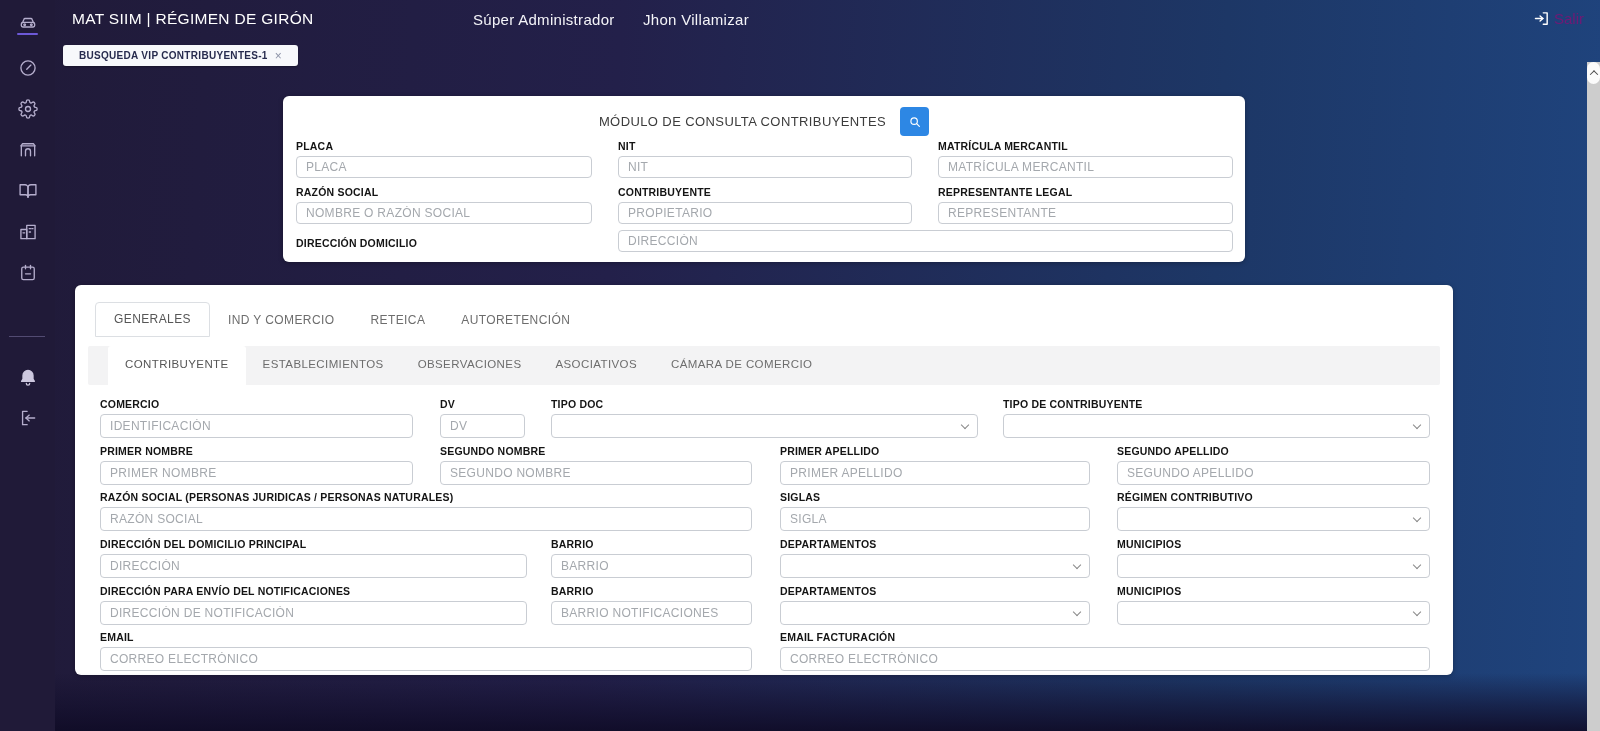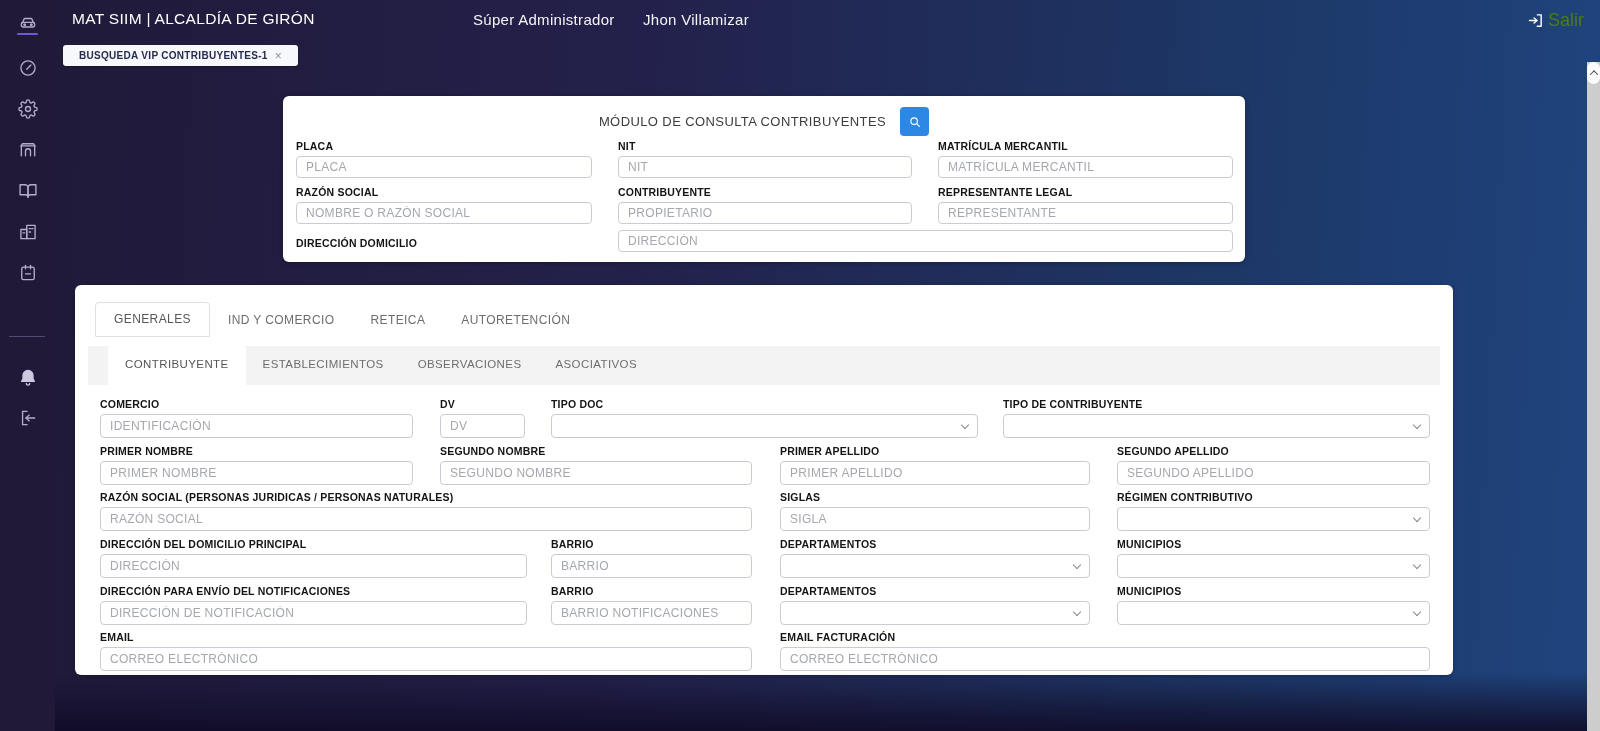--- a/index.html
+++ b/index.html
@@ -12,21 +12,21 @@
   .side-icon { position:absolute; left:0; width:55px; display:flex; justify-content:center; color:#b5aecd; }
   .side-icon svg { width:20px; height:20px; stroke:#b5aecd; stroke-width:1.6; fill:none;
                    stroke-linecap:round; stroke-linejoin:round; }
   .logo-underline { position:absolute; left:17px; top:33px; width:21px; height:2px; background:#6d59d8; border-radius:2px; }
   .side-divider { position:absolute; left:9px; top:336px; width:36px; height:1px; background:#524b72; }
 
   
   .brand { position:absolute; left:72px; top:10px; color:#fff; font-size:15.5px; letter-spacing:.3px; z-index:6; }
   .brand b { font-weight:400; }
   .topbar-text { position:absolute; top:11px; color:#f4f4f8; font-size:15px; letter-spacing:.3px; z-index:6; }
-  .logout-btn { position:absolute; right:16px; top:10px; color:#4d7c0f; font-size:18px; display:flex; align-items:center; gap:4px; z-index:6; cursor:pointer; }
+  .logout-btn { position:absolute; right:16px; top:10px; color:#701a75; font-size:15px; display:flex; align-items:center; gap:4px; z-index:6; cursor:pointer; }
   .logout-btn svg { width:17px; height:17px; stroke:#fff; stroke-width:2; fill:none; stroke-linecap:round; stroke-linejoin:round; }
 
   
   .win-tab { position:absolute; left:63px; top:45px; height:21px; background:#f7f8fb; color:#272b4e;
              border-radius:3px; display:flex; align-items:center; gap:7px; padding:0 16px;
              font-size:10px; font-weight:700; letter-spacing:.3px; z-index:4; box-shadow:0 1px 2px rgba(0,0,0,.3); }
   .win-tab .close-x { color:#8d93a8; font-weight:400; font-size:12px; cursor:pointer; }
 
   
   .card { position:absolute; background:#fff; border-radius:6px; box-shadow:0 1px 5px rgba(0,0,0,.28); z-index:3; }
@@ -136,21 +136,21 @@
         <path d="M11 4H5.5v16H11"></path>
         <line x1="20" y1="12" x2="9.5" y2="12"></line>
         <polyline points="13.5 8.5 9.5 12 13.5 15.5"></polyline>
       </svg>
   </span>
 </nav>
 
 <div class="brand">
   <b>MAT SIIM</b>
   <span>|</span>
-  <span>ALCALDÍA DE GIRÓN</span>
+  <span>RÉGIMEN DE GIRÓN</span>
 </div>
 <span class="topbar-text" style="left:473px">Súper Administrador</span>
 <span class="topbar-text" style="left:643px">Jhon Villamizar</span>
 <div class="logout-btn">
   <span style="display:flex">
     <svg viewBox="0 0 24 24">
         <path d="M14.5 4H20v16h-5.5"></path>
         <line x1="3.5" y1="12" x2="14" y2="12"></line>
         <polyline points="10 8.5 14 12 10 15.5"></polyline>
       </svg>
@@ -217,20 +217,21 @@
     <div class="mtab">IND Y COMERCIO</div>
     <div class="mtab">RETEICA</div>
     <div class="mtab">AUTORETENCIÓN</div>
   </div>
 
   <div class="sub-strip">
     <div class="stab active">CONTRIBUYENTE</div>
     <div class="stab">ESTABLECIMIENTOS</div>
     <div class="stab">OBSERVACIONES</div>
     <div class="stab">ASOCIATIVOS</div>
+    <div class="stab">CÁMARA DE COMERCIO</div>
   </div>
 
   <div class="field" style="left:25px;top:113px;width:313px">
     <label>COMERCIO</label>
     <div class="control"><input class="txt" placeholder="IDENTIFICACIÓN" style=""></div>
   </div>
   <div class="field" style="left:365px;top:113px;width:85px">
     <label>DV</label>
     <div class="control"><input class="txt" placeholder="DV" style=""></div>
   </div>

